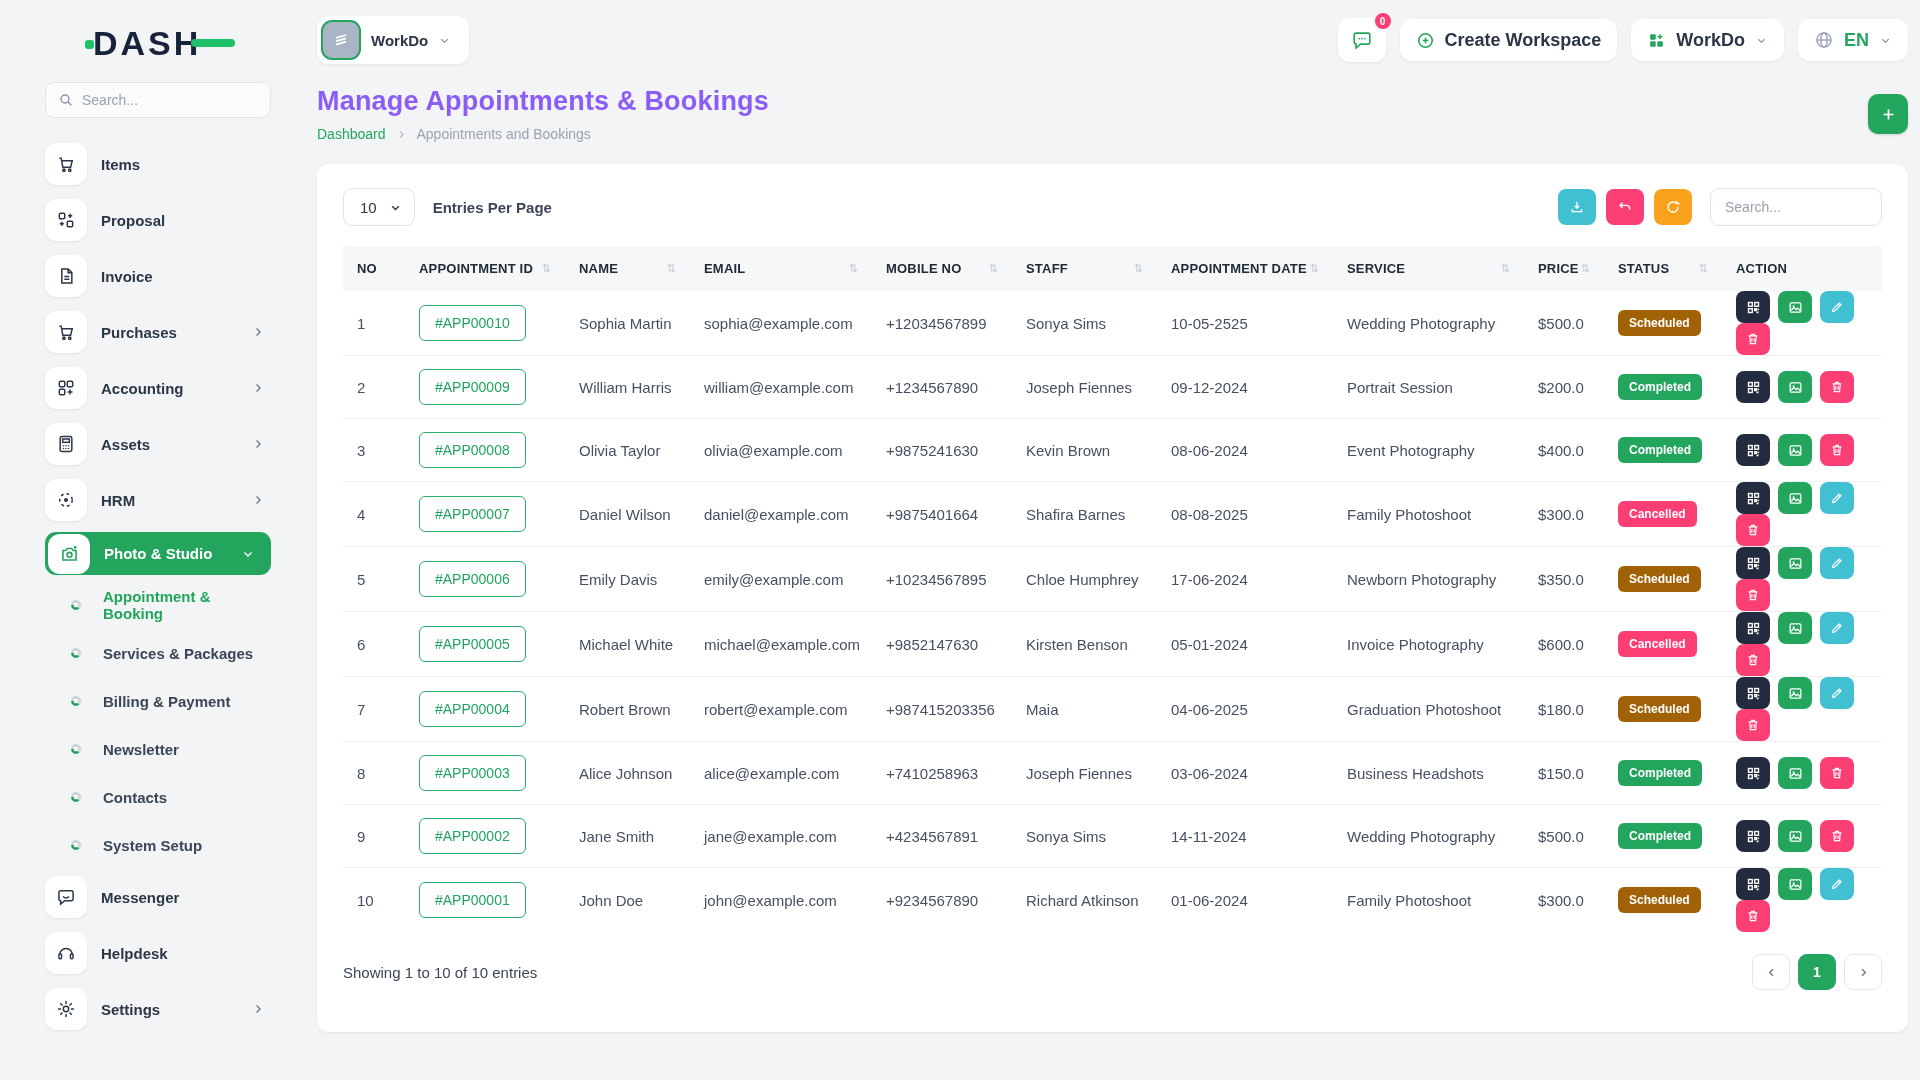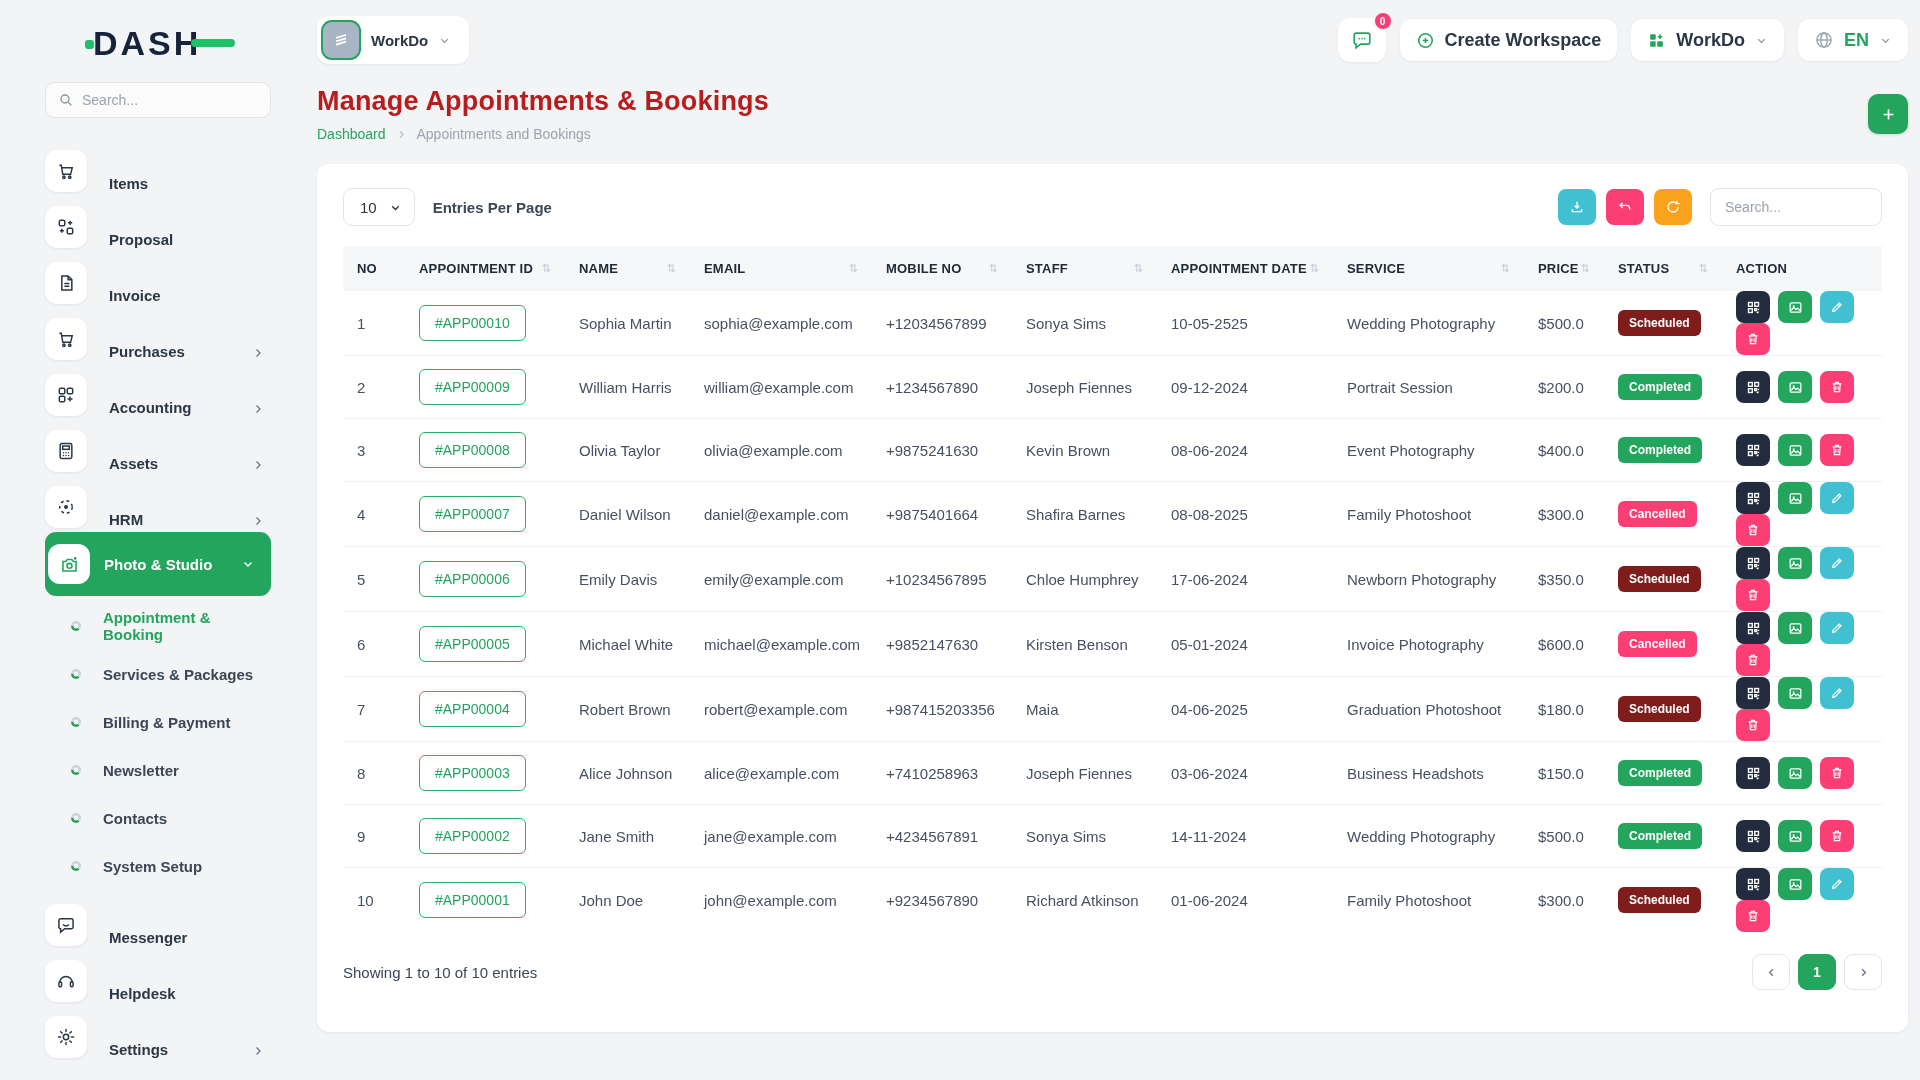--- a/index.html
+++ b/index.html
@@ -9,25 +9,25 @@
 
   
   .sidebar { width:258px; flex:0 0 258px; padding:14px 16px 0 16px; overflow:hidden; }
   .logo { height:58px; display:flex; align-items:center; padding-left:48px; position:relative; }
   .logo-text { font-size:34px; font-weight:800; color:#17233a; letter-spacing:3px; position:relative; }
   .logo-dot { position:absolute; left:40px; top:26px; width:9px; height:9px; border-radius:3px; background:#1fc06a; }
   .logo-bar { position:absolute; left:146px; top:25px; width:44px; height:8px; border-radius:4px; background:#1fc06a; }
   .side-search { display:flex; align-items:center; gap:8px; background:#fbfbfc; border:1px solid #e1e4e9; border-radius:9px; height:36px; padding:0 12px; margin:10px 0 18px 0; }
   .side-search input { border:none; outline:none; background:transparent; font-size:14px; color:#3c4656; width:100%; font-family:inherit; }
   .side-search input::placeholder { color:#9aa3af; }
-  .nav-item { display:flex; align-items:flex-end; gap:22px; height:56px; cursor:pointer; }
+  .nav-item { display:flex; align-items:center; gap:14px; height:56px; cursor:pointer; }
   .icon-tile { width:42px; height:42px; border-radius:12px; background:#fff; box-shadow:0 1px 3px rgba(16,24,40,.08); display:flex; align-items:center; justify-content:center; color:#2b3646; flex:0 0 42px; }
   .nav-label { font-size:15px; font-weight:600; color:#2b3646; flex:1; }
   .nav-chev { color:#6b7486; margin-right:6px; display:flex; }
-  .group-active { display:flex; align-items:center; gap:14px; background:#23a55d; border-radius:11px; height:64px; padding:0 10px 0 3px; margin:4px 0 6px 0; cursor:pointer; }
+  .group-active { display:flex; align-items:center; gap:14px; background:#23a55d; border-radius:11px; height:43px; padding:0 10px 0 3px; margin:4px 0 6px 0; cursor:pointer; }
   .group-active .icon-tile { width:40px; height:40px; color:#23a55d; box-shadow:none; }
   .group-active .nav-label { color:#fff; }
   .group-active .nav-chev { color:#fff; }
   .submenu { list-style:none; }
   .submenu li { display:flex; align-items:center; gap:22px; height:48px; padding-left:26px; font-size:15px; font-weight:600; color:#3c4656; cursor:pointer; }
   .submenu li.active { color:#23a55d; }
   .donut { width:10px; height:10px; border-radius:50%; flex:0 0 10px;
     background: radial-gradient(circle at center, #f3f4f6 0 2.4px, transparent 2.6px),
                 conic-gradient(from 140deg, #23a55d 0 130deg, #ccd3da 130deg 360deg); }
 
@@ -39,21 +39,21 @@
   .ws-icon { width:40px; height:40px; border-radius:11px; border:2px solid #23a55d; background:#a9b5c4; display:flex; align-items:center; justify-content:center; color:#fff; }
   .pill-label { font-size:15px; font-weight:600; color:#2b3646; }
   .top-right { display:flex; align-items:center; gap:14px; }
   .chat-btn { width:48px; height:44px; border-radius:12px; position:relative; display:flex; align-items:center; justify-content:center; color:#23a55d; }
   .chat-badge { position:absolute; top:-7px; right:-7px; min-width:20px; height:20px; border-radius:50%; background:#fb3e74; border:2px solid #f3f4f6; color:#fff; font-size:10px; font-weight:700; display:flex; align-items:center; justify-content:center; }
   .top-pill { height:42px; padding:0 16px; font-size:18px; font-weight:600; color:#2b3646; }
   .lang-label { color:#23a55d; font-weight:700; }
   .chev-sm { color:#8a93a3; display:flex; }
 
   .page-head { display:flex; align-items:center; justify-content:space-between; margin-top:14px; }
-  .page-title { font-size:27px; font-weight:700; color:#b91c1c; letter-spacing:.2px; }
+  .page-title { font-size:27px; font-weight:700; color:#8b5cf6; letter-spacing:.2px; }
   .breadcrumb { display:flex; align-items:center; gap:10px; margin-top:9px; font-size:14px; }
   .bc-link { color:#23a55d; cursor:pointer; }
   .bc-sep { color:#b6bcc6; display:flex; }
   .bc-current { color:#9aa3af; }
   .add-btn { width:40px; height:40px; border-radius:10px; background:#23a55d; color:#fff; display:flex; align-items:center; justify-content:center; cursor:pointer; box-shadow:0 1px 3px rgba(16,24,40,.15); border:none; }
 
   
   .card { background:#fff; border-radius:12px; box-shadow:0 1px 3px rgba(16,24,40,.07); margin-top:22px; padding:24px 26px 18px 26px; height:868px; }
   .controls { display:flex; align-items:center; margin-bottom:20px; }
   .entries-select { display:flex; align-items:center; gap:12px; border:1px solid #dfe3e8; border-radius:9px; height:38px; padding:0 12px 0 16px; font-size:15px; color:#2b3646; background:#fff; cursor:pointer; }
@@ -67,21 +67,21 @@
   .tbl-search::placeholder { color:#9aa3af; }
 
   table { width:100%; border-collapse:collapse; table-layout:fixed; }
   thead th { background:#f6f7f8; font-size:13px; font-weight:700; color:#212b36; text-align:left; padding:15px 14px; letter-spacing:.2px; }
   th .th-inner { display:flex; align-items:center; justify-content:space-between; }
   .sort-glyph { color:#c5cbd4; font-size:11px; font-weight:400; cursor:pointer; }
   tbody td { padding:0 14px; height:63px; border-top:1px solid #eef0f3; font-size:15px; color:#475062; }
   tbody tr:first-child td { border-top:none; }
   .id-pill { display:inline-block; border:1px solid #2bb06c; color:#21a55e; border-radius:6px; padding:9px 15px; font-size:14px; background:#fff; cursor:pointer; }
   .badge { display:inline-block; border-radius:6px; padding:6px 11px; font-size:12px; color:#fff; font-weight:600; }
-  .badge.scheduled { background:#7f1d1d; }
+  .badge.scheduled { background:#a16207; }
   .badge.completed { background:#23a55d; }
   .badge.cancelled { background:#fb3e74; }
   .act-btn { width:34px; height:32px; border-radius:8px; border:none; display:inline-flex; align-items:center; justify-content:center; color:#fff; margin-right:8px; cursor:pointer; vertical-align:middle; }
   .act-grid { background:#222c3e; }
   .act-image { background:#23a55d; }
   .act-edit { background:#41c0d2; }
   .act-delete { background:#fb3e74; }
 
   .table-footer { display:flex; align-items:center; justify-content:space-between; margin-top:22px; }
   .showing-text { font-size:15px; color:#3c4656; }

